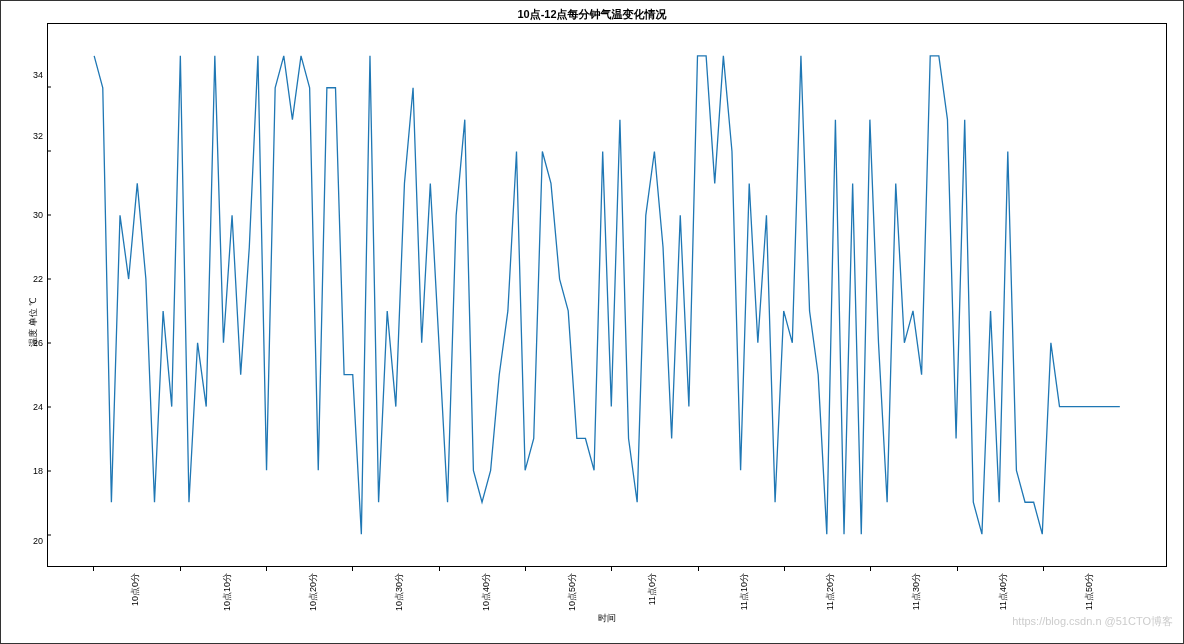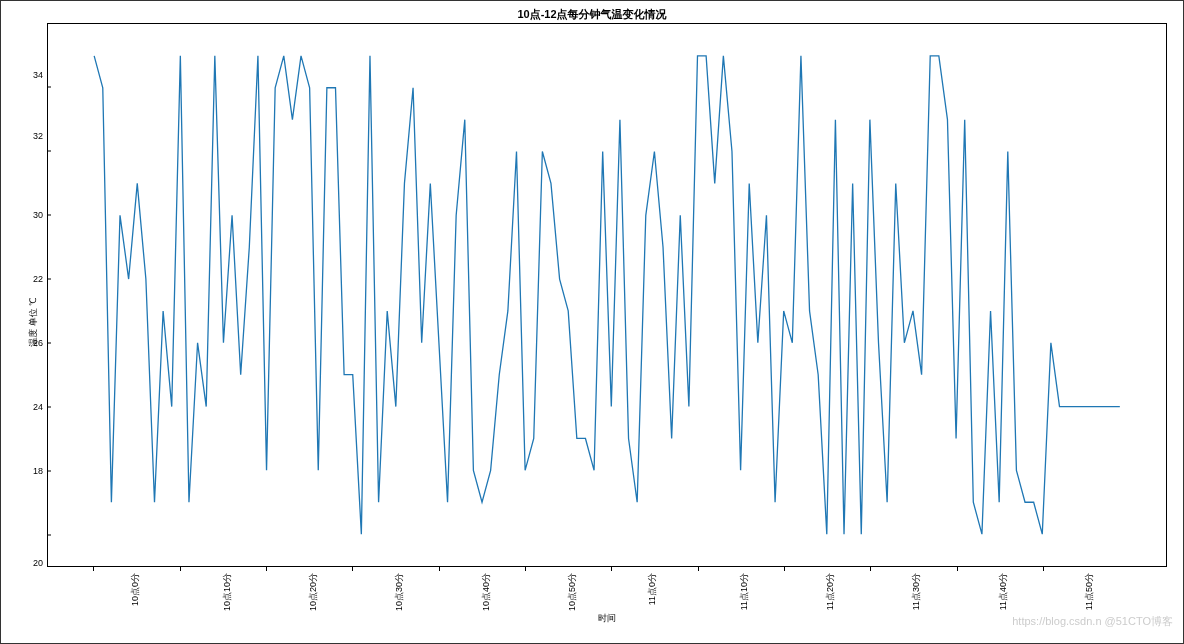--- a/index.html
+++ b/index.html
@@ -124,21 +124,21 @@
 </head>
 <body>
 
 <div class="chart-container">
 
   <div class="chart-title">10点-12点每分钟气温变化情况</div>
 
   <div class="y-label">温度 单位 ℃</div>
 
   <div class="y-axis" id="y-axis">
-      <div class="y-tick" style="top: 540px; margin-left: 31px;">20</div>
+      <div class="y-tick" style="top: 518px; margin-left: 31px;">20</div>
       <div class="y-tick-mark" style="top: 512px;"></div>
       <div class="y-tick" style="top: 448px;">18</div>
       <div class="y-tick-mark" style="top: 448px;"></div>
       <div class="y-tick" style="top: 384px;">24</div>
       <div class="y-tick-mark" style="top: 384px;"></div>
       <div class="y-tick" style="top: 320px; margin-left: 27px;">26</div>
       <div class="y-tick-mark" style="top: 320px;"></div>
       <div class="y-tick" style="top: 256px;">22</div>
       <div class="y-tick-mark" style="top: 256px;"></div>
       <div class="y-tick" style="top: 192px;">30</div>

